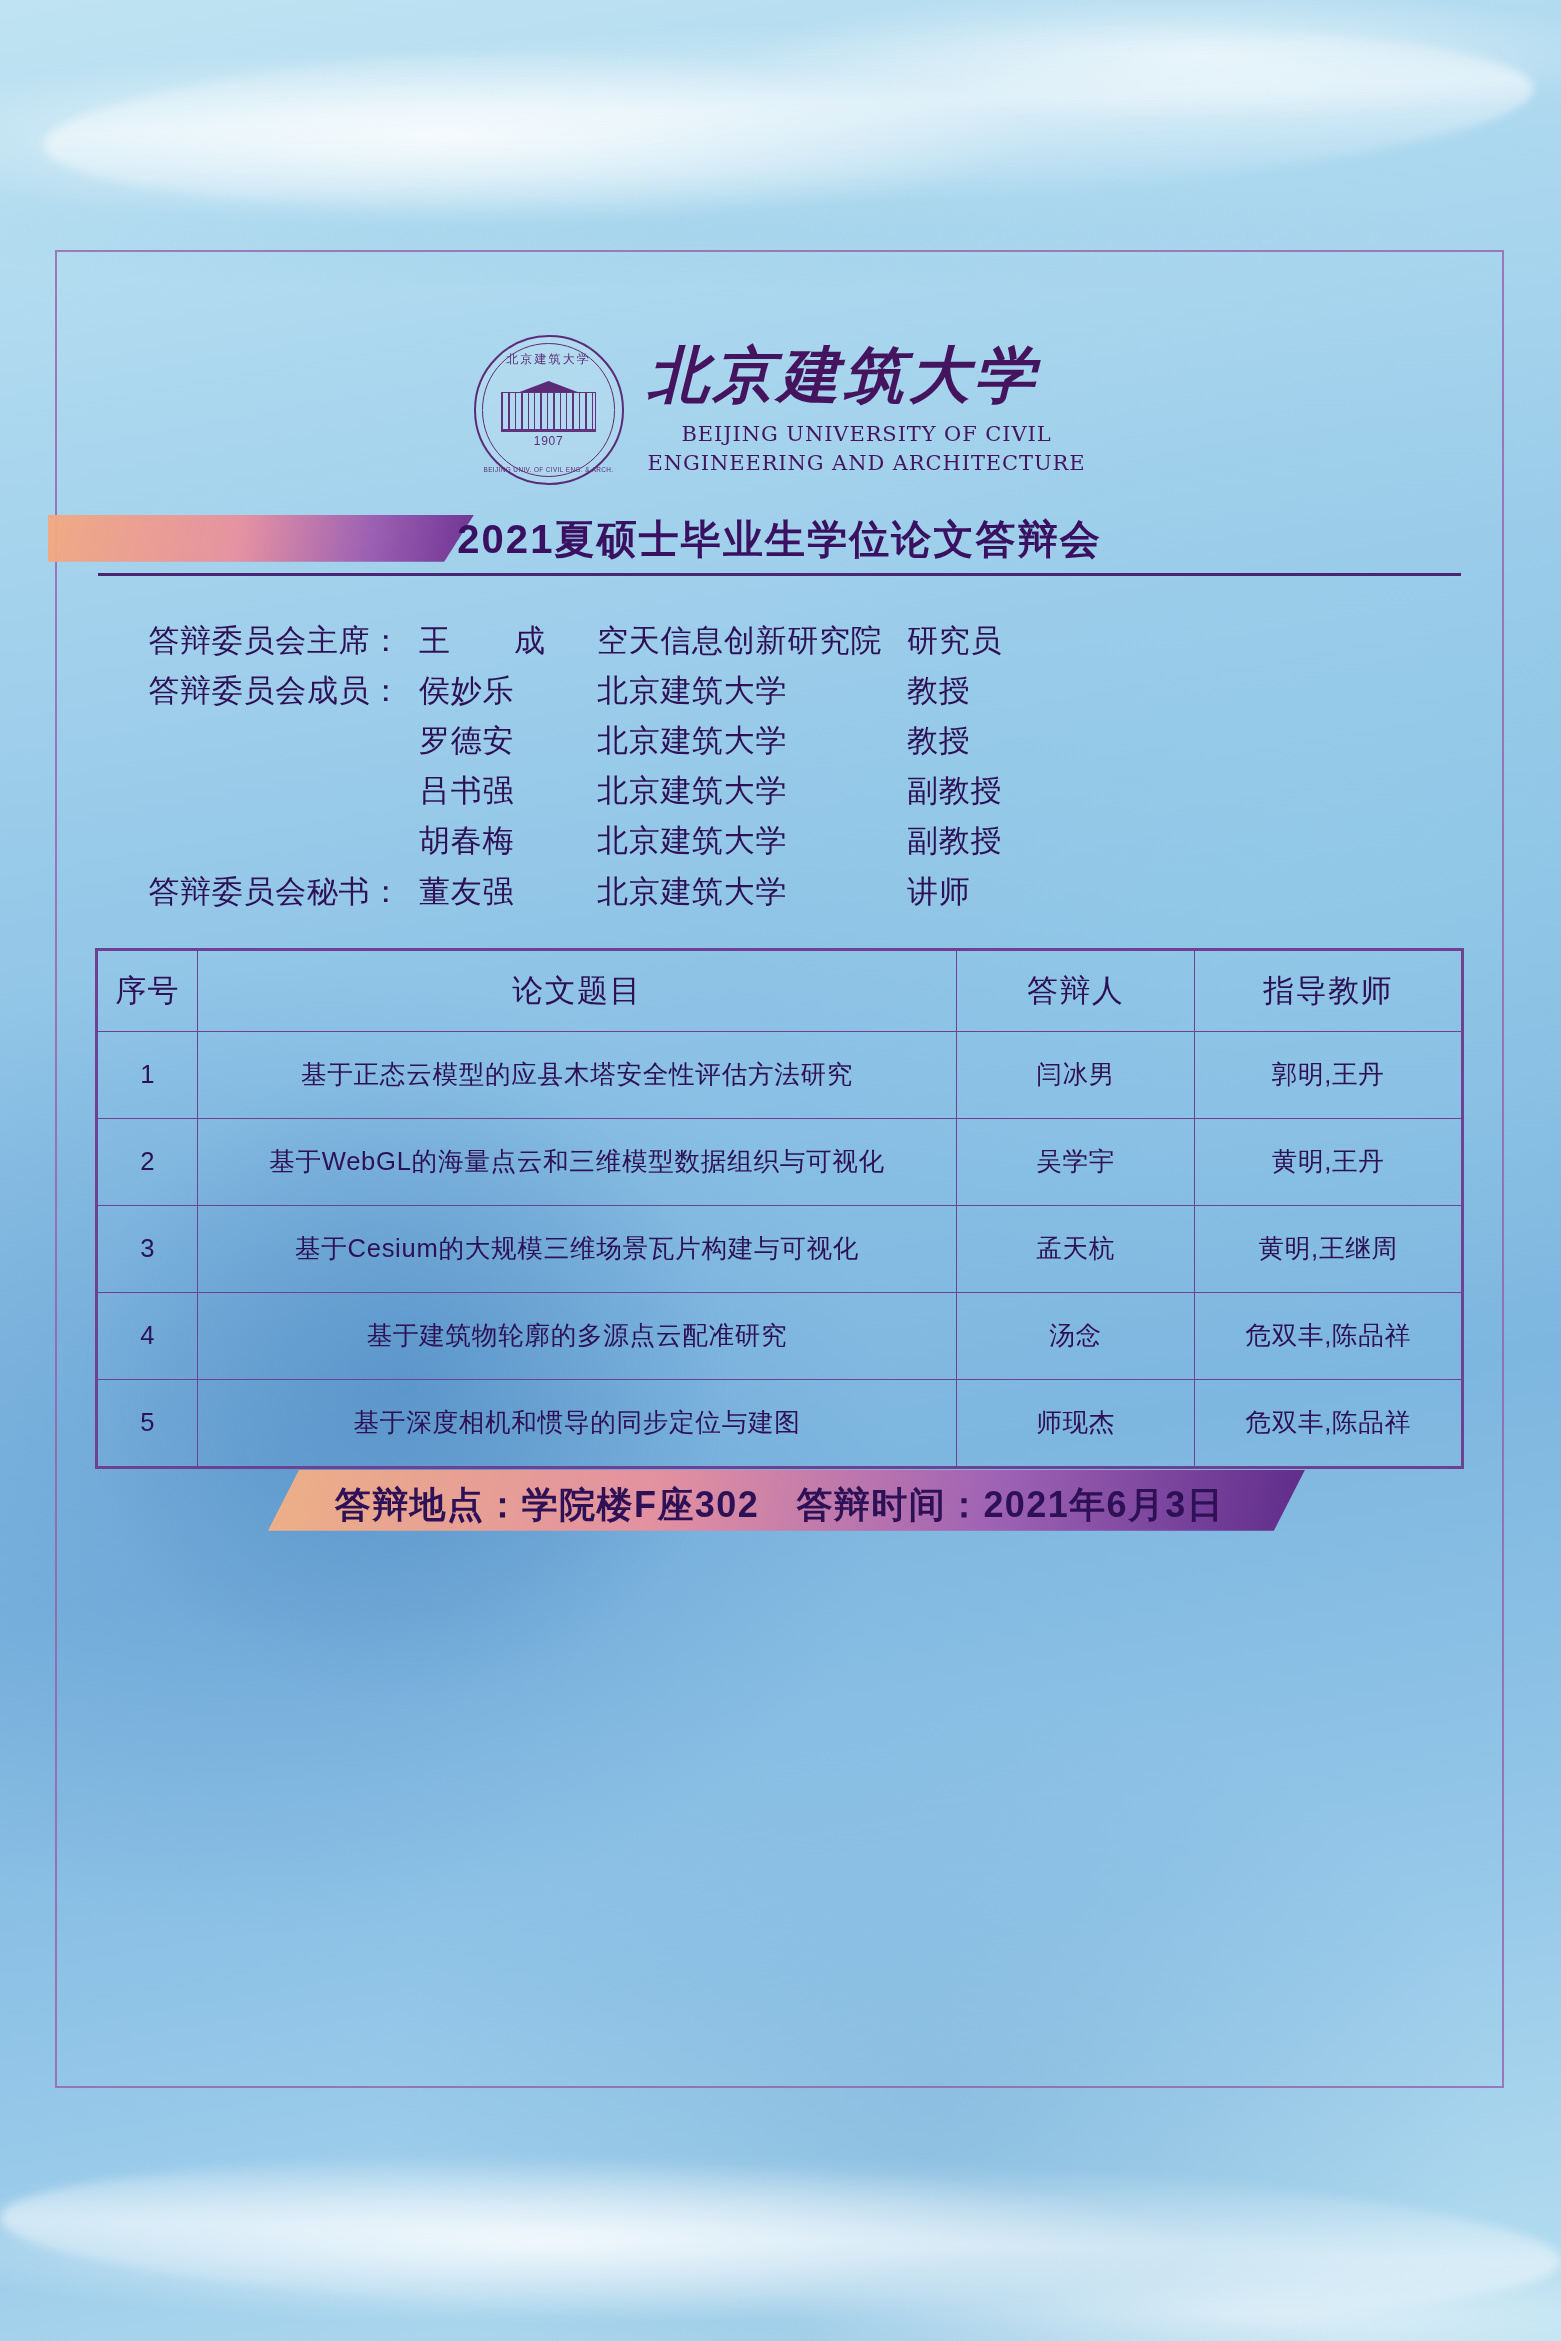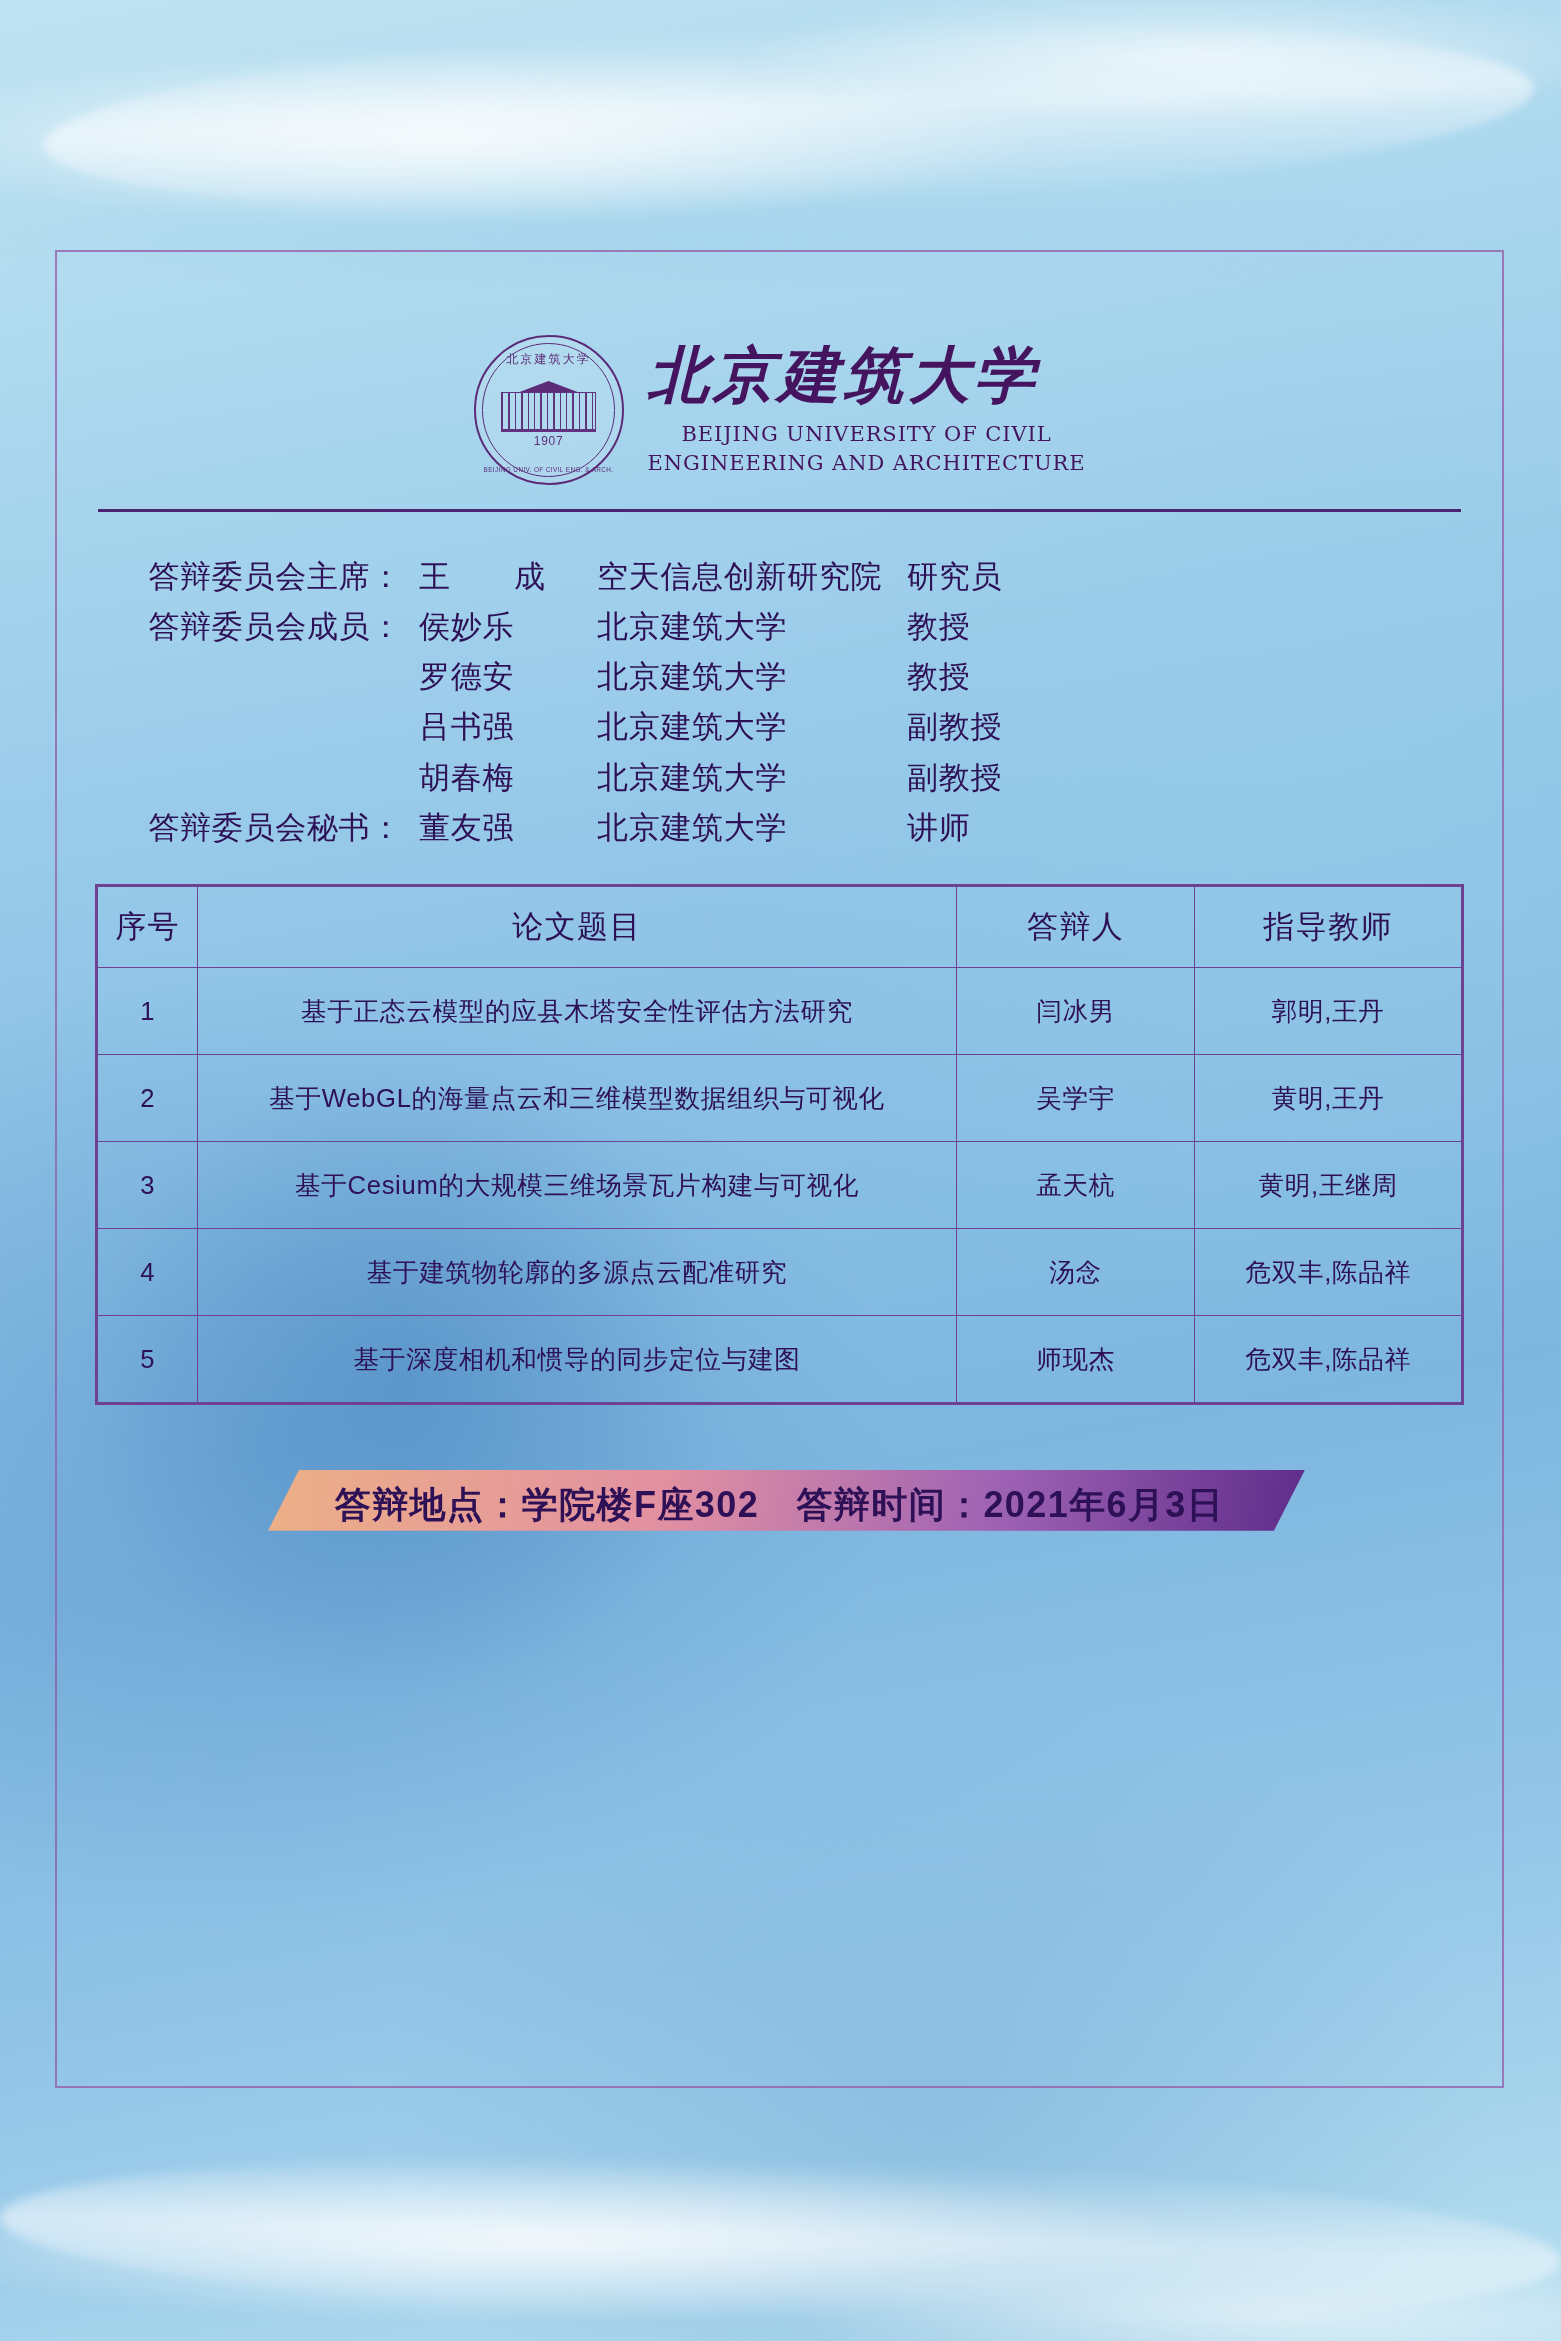--- a/index.html
+++ b/index.html
@@ -331,20 +331,24 @@
         <div class="en">BEIJING UNIV. OF CIVIL ENG. &amp; ARCH.</div>
       </div>
       <div class="univ-names">
         <div class="univ-cn">北京建筑大学</div>
         <div class="univ-en">BEIJING UNIVERSITY OF CIVIL</div>
         <div class="univ-en" style="margin-top:0">ENGINEERING AND ARCHITECTURE</div>
       </div>
     </div>
 
     <div class="title-block">
+      <div class="title-2-row">
+        <div class="ribbon"></div>
+        <div class="title-2">2021夏硕士毕业生学位论文答辩会</div>
+      </div>
       <div class="title-rule"></div>
     </div>
 
     <div class="committee">
       <div class="crow">
         <span class="c-label">答辩委员会主席：</span>
         <span class="c-name">王　　成</span>
         <span class="c-org">空天信息创新研究院</span>
         <span class="c-role">研究员</span>
       </div>

